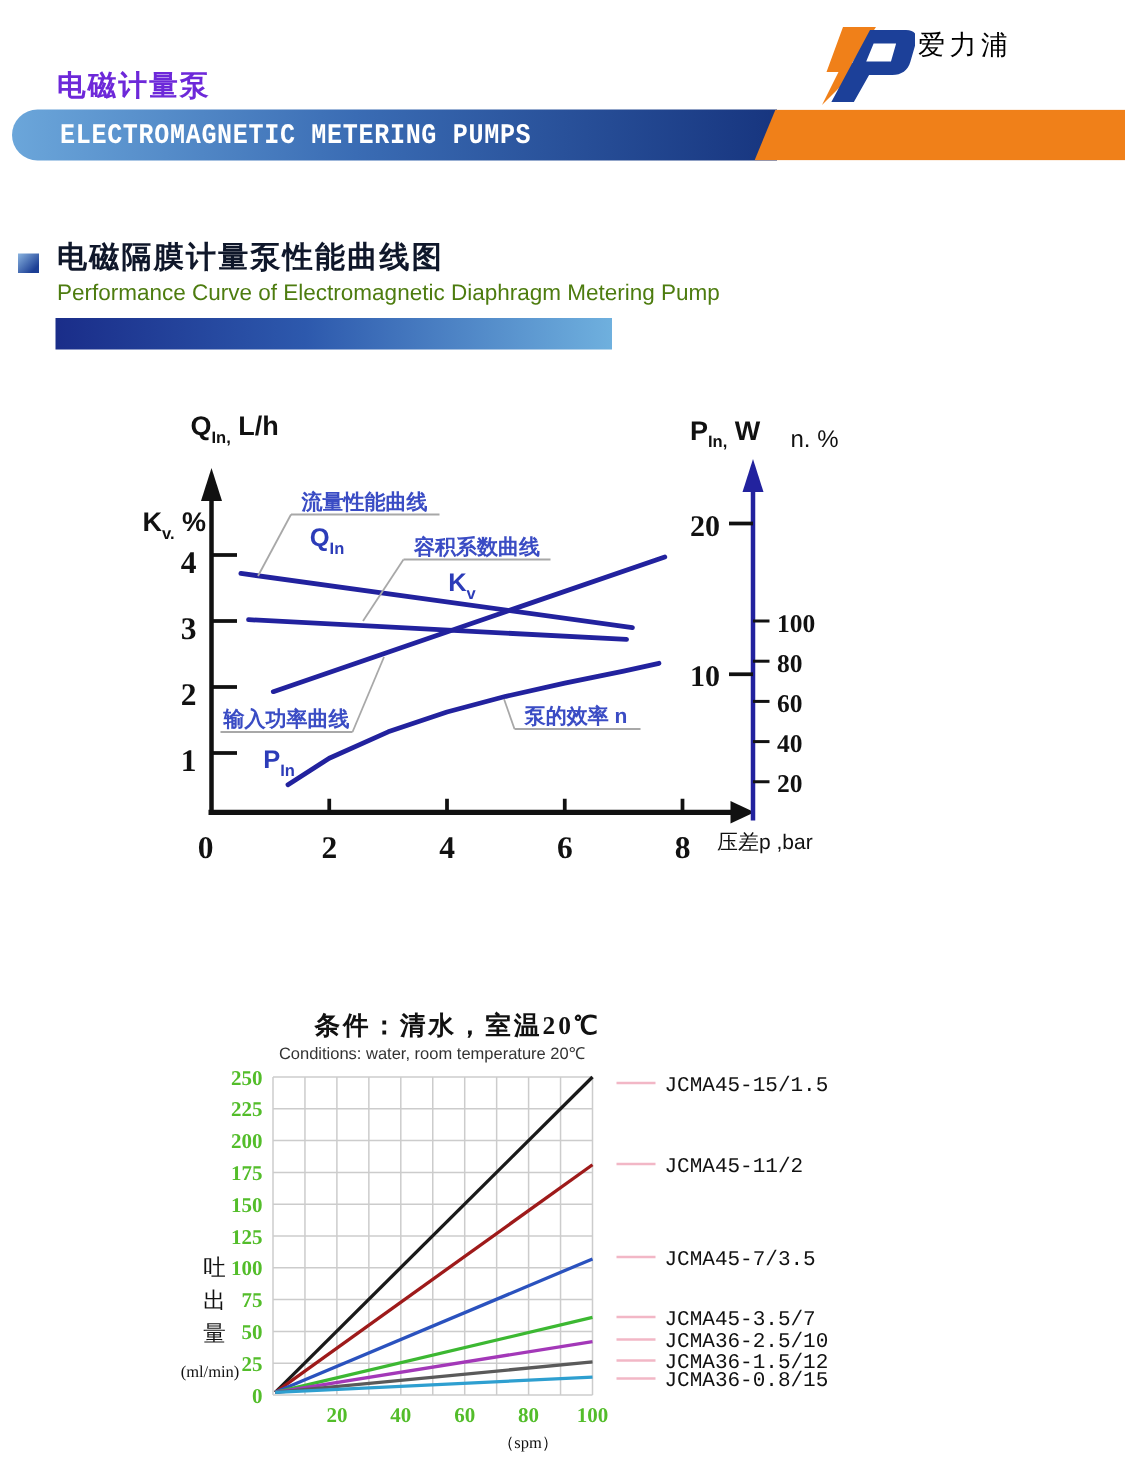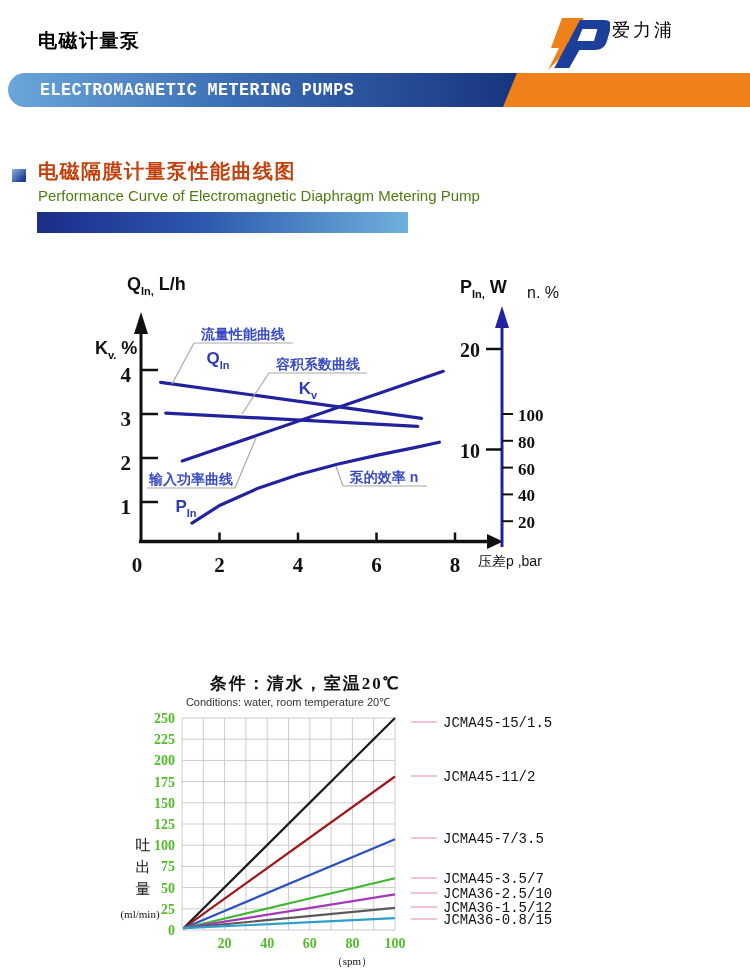--- a/index.html
+++ b/index.html
@@ -1,36 +1,36 @@
 <!DOCTYPE html>
 <html><head>
 <meta charset="utf-8">
 <style>
   html,body{margin:0;padding:0;background:#ffffff;}
   body{width:750px;height:978px;position:relative;overflow:hidden;
        font-family:"Liberation Sans",sans-serif;}
   .abs{position:absolute;}
-  .page-title{left:38px;top:28px;font-size:19px;font-weight:bold;color:#000000;letter-spacing:1.5px;}
+  .page-title{left:38px;top:44px;font-size:19px;font-weight:bold;color:#6d28d9;letter-spacing:1.5px;}
   
   .logo-cn{left:612px;top:18px;font-size:18px;font-weight:normal;color:#000000;letter-spacing:3px;}
   .logo-en{left:608px;top:56px;font-size:21px;font-weight:bold;color:#ec4899;letter-spacing:1px;margin-top:16px;}
   
   .banner{left:8px;top:73px;width:742px;height:34px;font-family:Liberation Mono, monospace;}
   .banner-blue{position:absolute;left:0;top:0;width:510px;height:34px;
       border-radius:17px 0 0 17px;
       background:linear-gradient(90deg,#6ba6da 0%,#3a6cb4 45%,#17357f 100%);}
   .banner-orange{position:absolute;left:487px;top:0;width:255px;height:34px;
       background:#f08019;clip-path:polygon(22px 0,100% 0,100% 100%,8px 100%);}
   .banner-text{position:absolute;left:32px;top:0;line-height:34px;color:#ffffff;
       font-size:19px;font-weight:bold;letter-spacing:.5px;display:inline-block;
       transform:scaleX(.88);transform-origin:left center;white-space:nowrap;}
   
   .bullet{left:12px;top:169px;width:14px;height:13px;
       background:linear-gradient(135deg,#8ab4e0 0%,#1c3f95 80%);}
-  .sec-cn{left:38px;top:158px;font-size:20px;font-weight:bold;color:#c2410c;letter-spacing:1.5px;}
+  .sec-cn{left:38px;top:158px;font-size:20px;font-weight:bold;color:#0f172a;letter-spacing:1.5px;}
   .sec-en{left:38px;top:187px;font-size:15px;color:#4d7c0f;}
   .grad-bar{left:37px;top:212px;width:371px;height:21px;
       background:linear-gradient(90deg,#1a2d89 0%,#2d59ad 45%,#6fb0de 100%);}
   
   text{user-select:none;}
   .num1{font:bold 21px "Liberation Serif",serif;fill:#111;}
   .num2{font:bold 20px "Liberation Serif",serif;fill:#111;}
   .num3{font:bold 17px "Liberation Serif",serif;fill:#111;}
   .axlab{font:bold 18px "Liberation Sans",sans-serif;fill:#111;}
   .axlab2{font:16px "Liberation Sans",sans-serif;fill:#111;}

